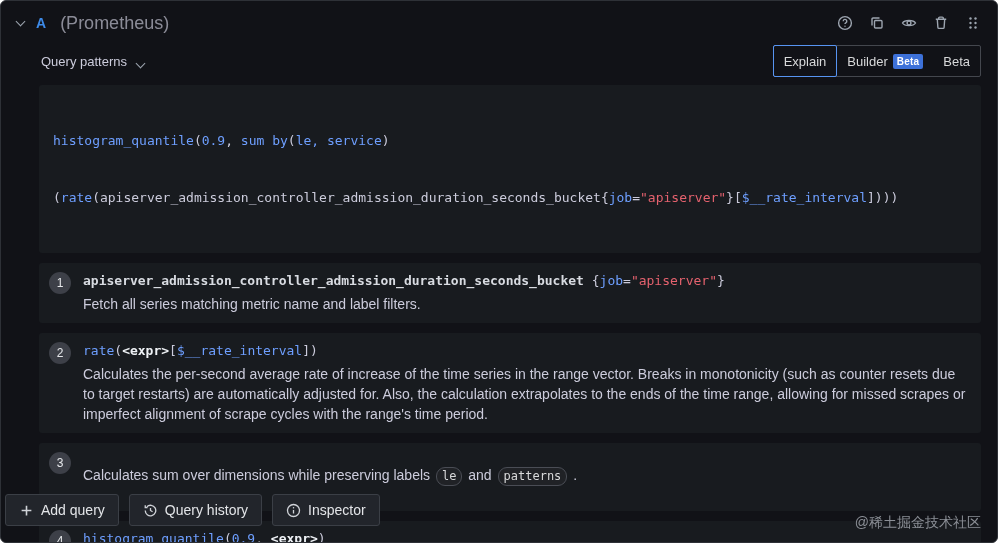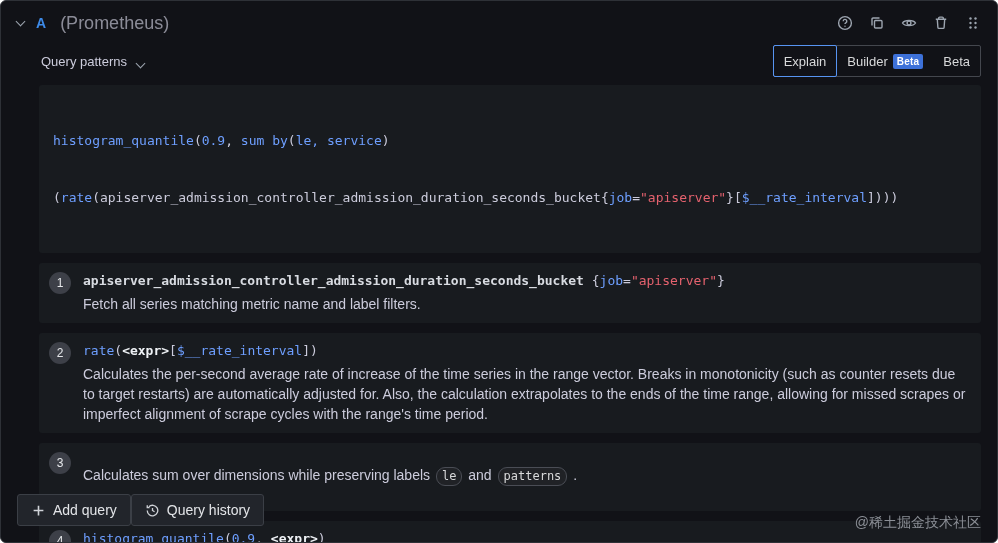--- a/index.html
+++ b/index.html
@@ -49,21 +49,21 @@
     border:1px solid #4a4d55; border-radius:9px; padding:1px 5px; margin:16px 2px;
     vertical-align:baseline; }
   
   .tk-fn  { color:#6e9fff; }
   .tk-num { color:#6e9fff; }
   .tk-str { color:#e5626e; }
   .tk-pln { color:#ccccdc; }
   .tk-metric { color:#d8dbe1; font-weight:600; }
   .tk-expr { color:#eef1f5; font-weight:600;text-align:right; }
   
-  .footer { position:absolute; left:16px; bottom:16px; display:flex; }
+  .footer { position:absolute; left:4px; bottom:16px; display:flex; gap:10px; }
   .btn { display:flex; align-items:center; gap:7px; height:32px; padding:0 13px;
     background:#22252b; border:1px solid #3b3f46; border-radius:3px;
     color:#e3e5e8; font-size:14px; font-weight:500; cursor:pointer; white-space:nowrap; }
   .btn svg { width:15px; height:15px; display:block; color:#d0d3d8; }
   .watermark { position:absolute; right:16px; bottom:10px; color:#8b8f96; font-size:14px; }
 </style>
 </head>
 <body>
 
 <div class="panel">
@@ -170,17 +170,25 @@
       </svg>
       <span>Add query</span>
     </div>
     <div class="btn">
       <svg viewBox="0 0 16 16" fill="none" stroke="currentColor" stroke-width="1.4">
         <path d="M2.4 8 a5.6 5.6 0 1 0 1.7-4 M2.4 2.5 V5 h2.5"></path>
         <path d="M8 5.2 V8 l2.2 1.4"></path>
       </svg>
       <span>Query history</span>
     </div>
+    <div class="btn">
+      <svg viewBox="0 0 16 16" fill="none" stroke="currentColor" stroke-width="1.4">
+        <circle cx="8" cy="8" r="6.4"></circle>
+        <path d="M8 7.4 v3.8"></path>
+        <circle cx="8" cy="5" r="0.8" fill="currentColor" stroke="none"></circle>
+      </svg>
+      <span>Inspector</span>
+    </div>
   </div>
 
   <div class="watermark">@稀土掘金技术社区</div>
 
 </div>
 
 </body></html>

